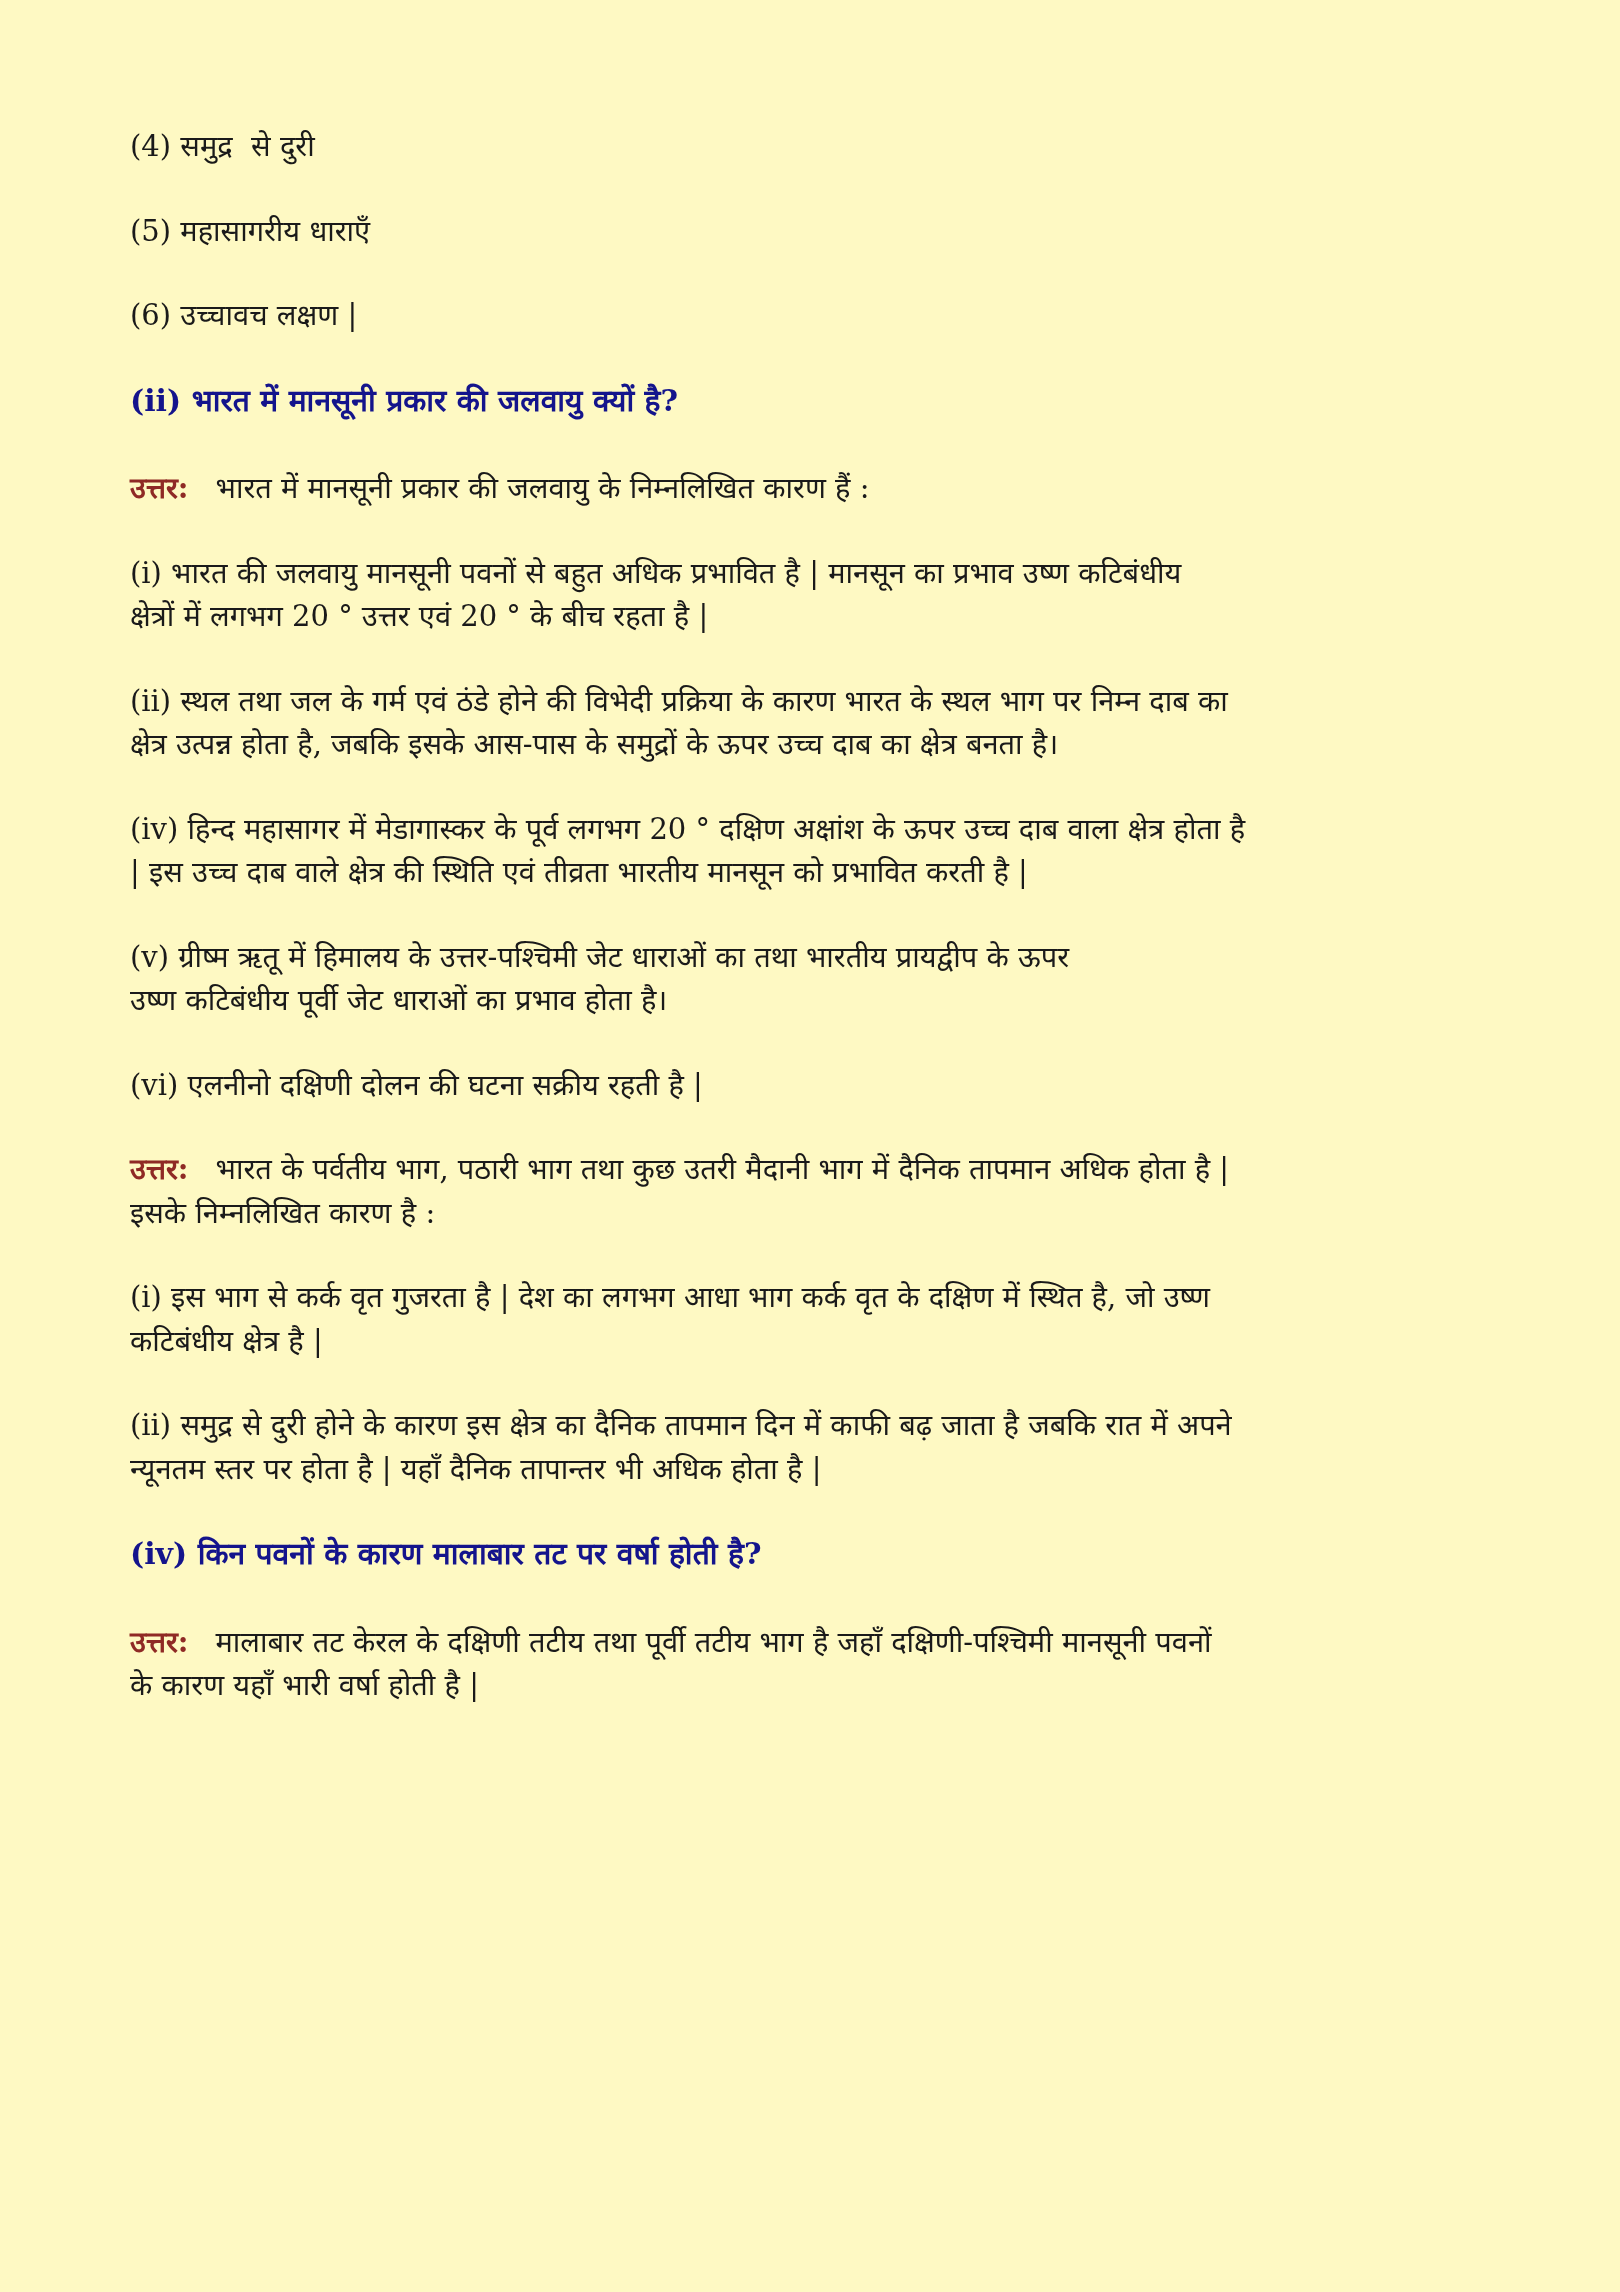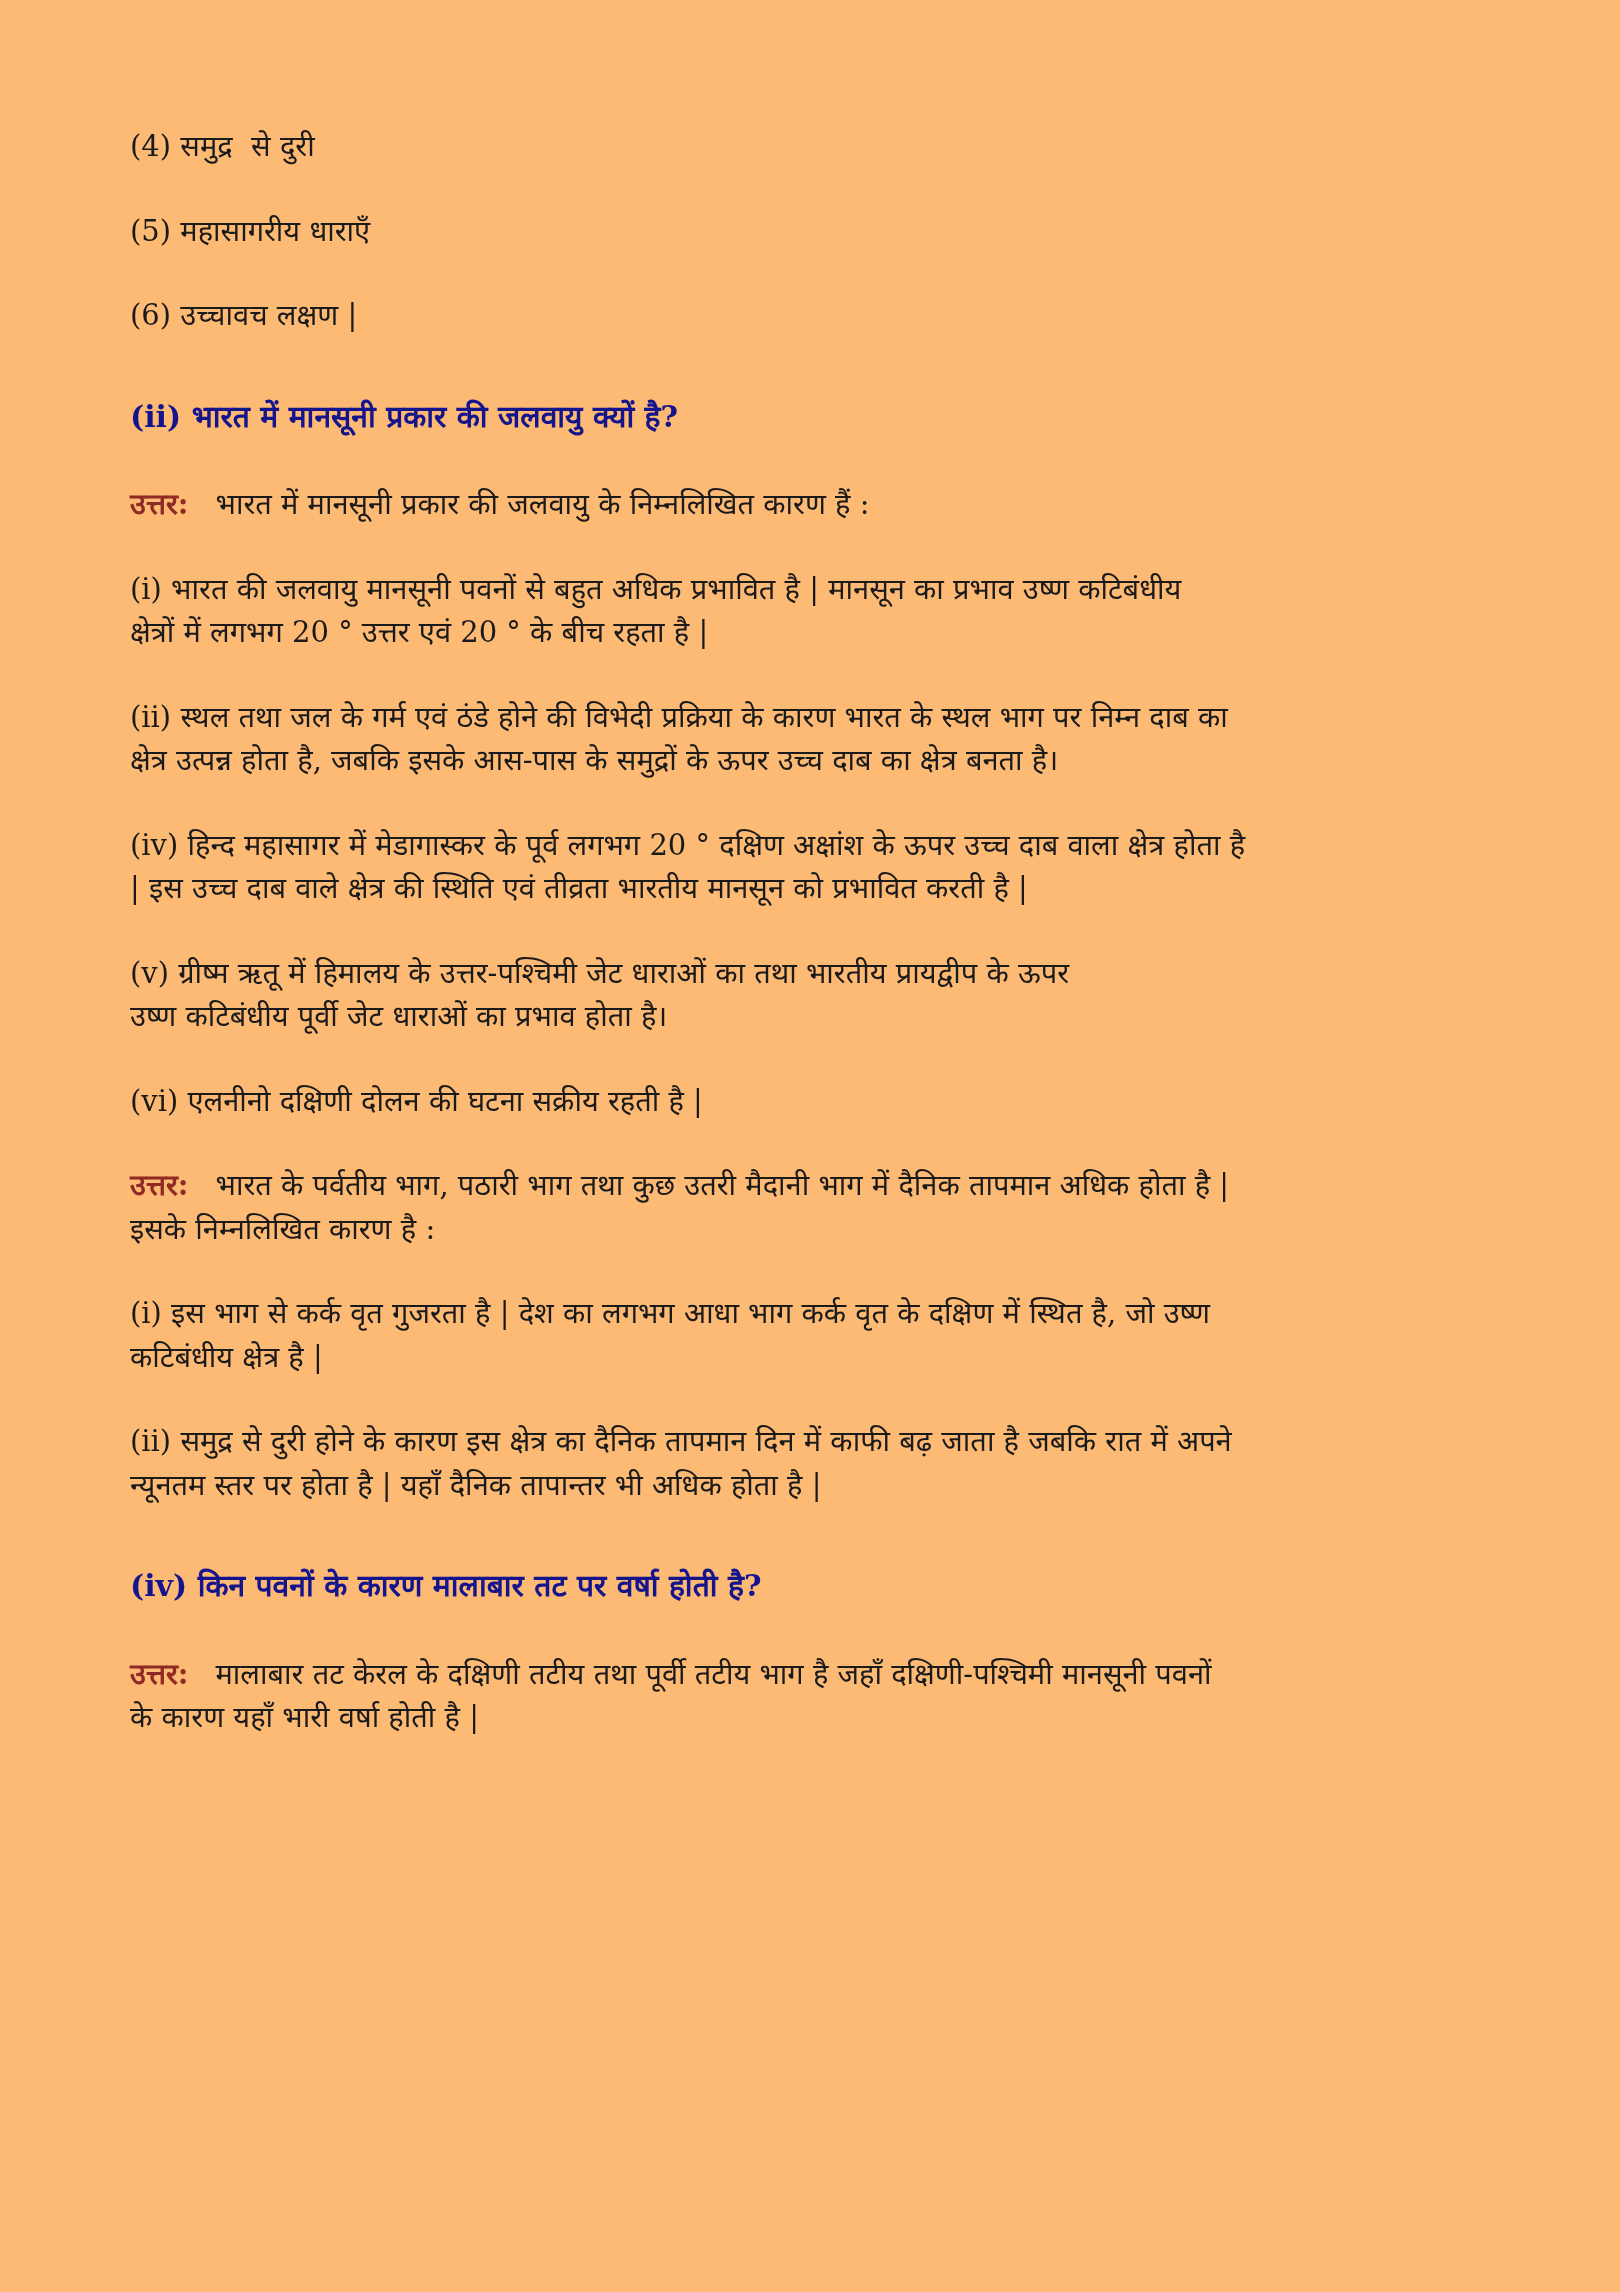--- a/index.html
+++ b/index.html
@@ -12,37 +12,37 @@
     height: 2293px;
     font-family: "DejaVu Serif", "Liberation Serif", serif;
     color: #1a1a1a;
     overflow: hidden;
   }
   .page {
     box-sizing: border-box;
     width: 1620px;
     height: 2293px;
     padding: 125px 137px 59px 130px;
-    background: #fdba74;
+    background: #fef9c3;
   }
   .item,
   .para,
   .answer {
     font-size: 29px;
     line-height: 1.5;
     margin: 0 0 41px 0;
     white-space: pre-wrap;
     color: #1a1a1a;
   }
   .q-heading {
     font-size: 30px;
     line-height: 1.45;
     font-weight: bold;
     color: #14148c;
-    margin: 57px 0 45px 0;
+    margin: 41px 0 45px 0;
     white-space: pre-wrap;
   }
   .ans-label {
     color: #8f2a25;
     font-weight: bold;
     margin-right: 27px;
   }
 </style>
 </head>
 <body>

